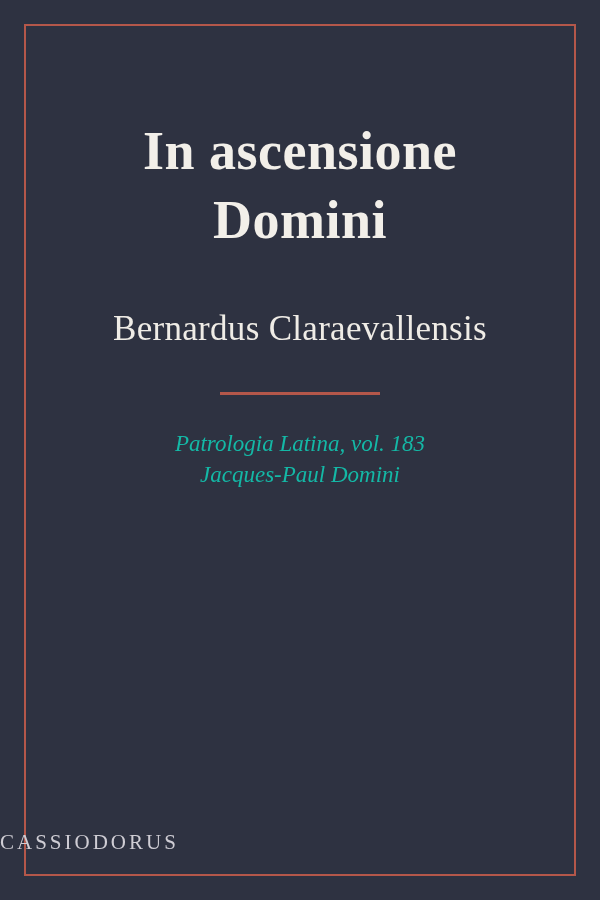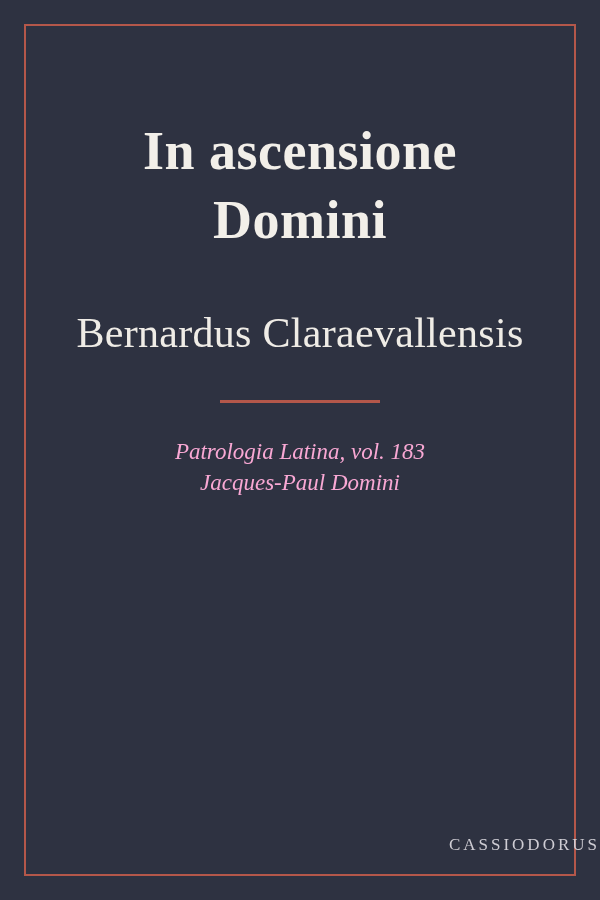--- a/index.html
+++ b/index.html
@@ -51,51 +51,51 @@
     font-weight: 700;
     line-height: 1.28;
     letter-spacing: 0.5px;
   }
   .author {
     margin-top: 54px;
     width: 470px;
     text-align: center;
     color: #efece6;
     font-family: "Liberation Serif", serif;
-    font-size: 42px;
+    font-size: 35px;
     font-weight: 400;
     letter-spacing: 0.3px;
   }
   .rule {
     margin-top: 43px;
     width: 160px;
     height: 3px;
     background: #b4574a;
   }
   .meta {
     margin-top: 33px;
     text-align: center;
-    color: #f9a8d4;
+    color: #14b8a6;
     font-family: "Liberation Serif", serif;
     font-style: italic;
     font-size: 23px;
     line-height: 1.35;
   }
   .meta-line {
     display: block;
   }
   .publisher {
     position: absolute;
     left: 0;
     right: 0;
     bottom: 45px;
-    text-align: right;
+    text-align: left;
     color: #cfcdd4;
     font-family: "Liberation Serif", serif;
-    font-size: 17px;
+    font-size: 21px;
     letter-spacing: 3px;
   }
 </style>
 </head>
 <body>
 
 <div class="cover">
   <div class="cover-border"></div>
   <div class="content">
     <div class="title">In ascensione Domini</div>

